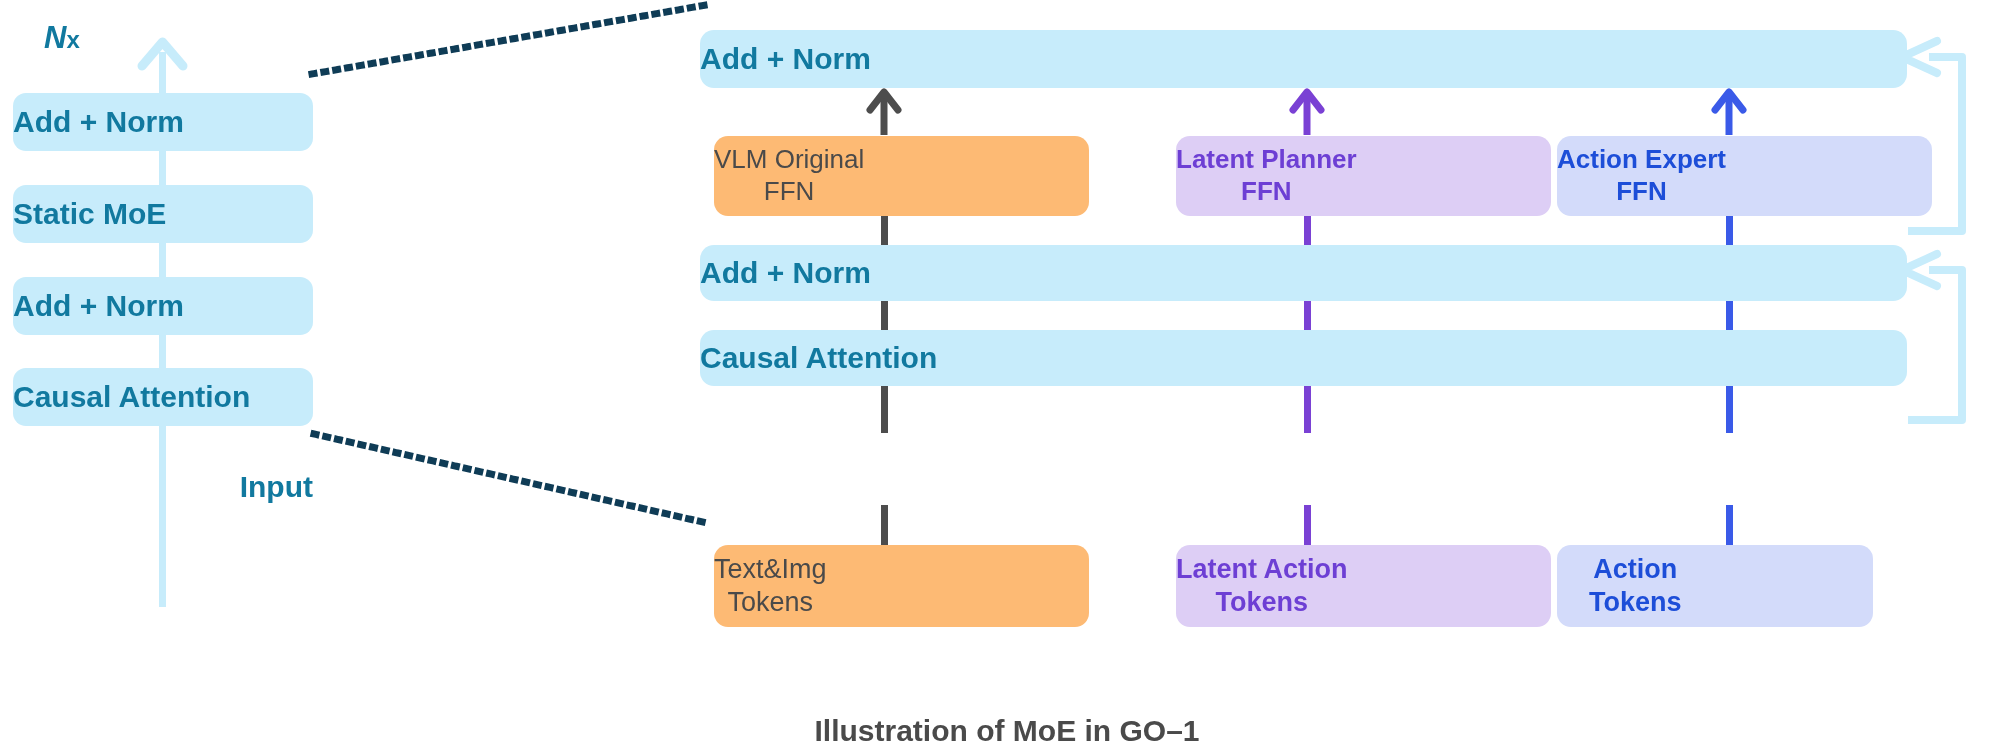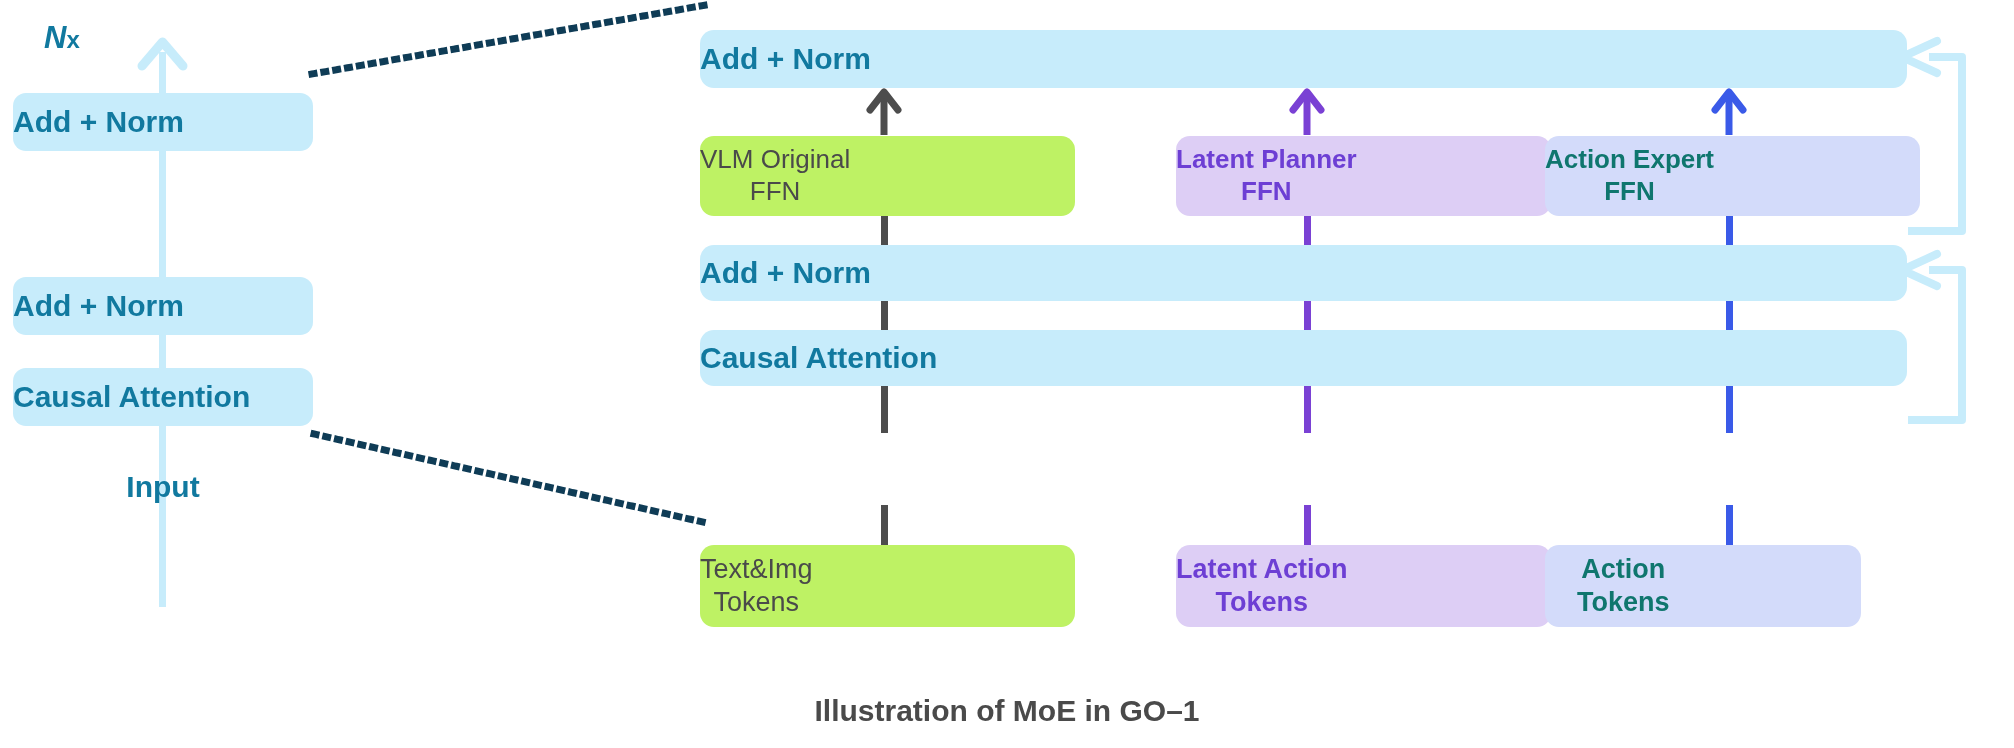--- a/index.html
+++ b/index.html
@@ -29,32 +29,34 @@
     border-radius: 14px;
     font-weight: bold;
     line-height: 1.22;
     white-space: pre-line;
   }
   .cyan-box {
     background: #c7ecfb;
     color: #11799f;
   }
   .gray-box {
-    background: #bef264;
+    background: #fdba74;
     color: #4a4a4a;
     font-weight: normal;
+    margin-left: 14px;
   }
   .purple-box {
     background: #ddcef5;
     color: #6d3fd4;
     margin-left: 48px;
   }
   .blue-box {
     background: #d3dbfa;
-    color: #0f766e;
+    color: #1d4ed8;
+    margin-left: 12px;
   }
 
   
   .lp-box {
     border-radius: 13px;
     font-size: 30px;
   }
   .nx-label {
     position: absolute;
     left: 44px;
@@ -71,21 +73,21 @@
   .nx-label .nx-x {
     font-style: normal;
     font-weight: bold;
     font-size: 24px;
   }
   .input-label {
     position: absolute;
     font-size: 30px;
     font-weight: bold;
     color: #11799f;
-    text-align: center;
+    text-align: right;
   }
 
   
   .vline {
     position: absolute;
     background: #c7ecfb;
   }
   .vline-dark   { background: #4d4d4d; }
   .vline-purple { background: #7a41d4; }
   .vline-blue   { background: #3a5ae8; }
@@ -152,20 +154,23 @@
     <line x1="1307" y1="135" x2="1307" y2="95" stroke="#7a41d4" stroke-width="7"></line>
     <path d="M1293,110 L1307,92 L1321,110" fill="none" stroke="#7a41d4" stroke-width="7" stroke-linecap="round" stroke-linejoin="round"></path>
 
     <line x1="1729" y1="135" x2="1729" y2="95" stroke="#3a5ae8" stroke-width="7"></line>
     <path d="M1715,110 L1729,92 L1743,110" fill="none" stroke="#3a5ae8" stroke-width="7" stroke-linecap="round" stroke-linejoin="round"></path>
   </svg>
 
   <div class="box cyan-box lp-box" style="left:13px; top:93px; width:300px; height:58px;">
     <span>Add + Norm</span>
   </div>
+  <div class="box cyan-box lp-box" style="left:13px; top:185px; width:300px; height:58px;">
+    <span>Static MoE</span>
+  </div>
   <div class="box cyan-box lp-box" style="left:13px; top:277px; width:300px; height:58px;">
     <span>Add + Norm</span>
   </div>
   <div class="box cyan-box lp-box" style="left:13px; top:368px; width:300px; height:58px;">
     <span>Causal Attention</span>
   </div>
 
   <div class="input-label" style="left:13px; top:470px; width:300px;">
     <span>Input</span>
   </div>
@@ -217,17 +222,17 @@
   </div>
   <div class="box purple-box rp-tok" style="left:1128px; top:545px; width:375px; height:82px;">
     <span>Latent Action
 Tokens</span>
   </div>
   <div class="box blue-box rp-tok" style="left:1545px; top:545px; width:316px; height:82px;padding-left:32px;">
     <span>Action
 Tokens</span>
   </div>
 
-  <div class="caption" style="top:694px;">
+  <div class="caption" style="top:714px;">
     <span>Illustration of MoE in GO–1</span>
   </div>
 
 </div>
 
 </body></html>

